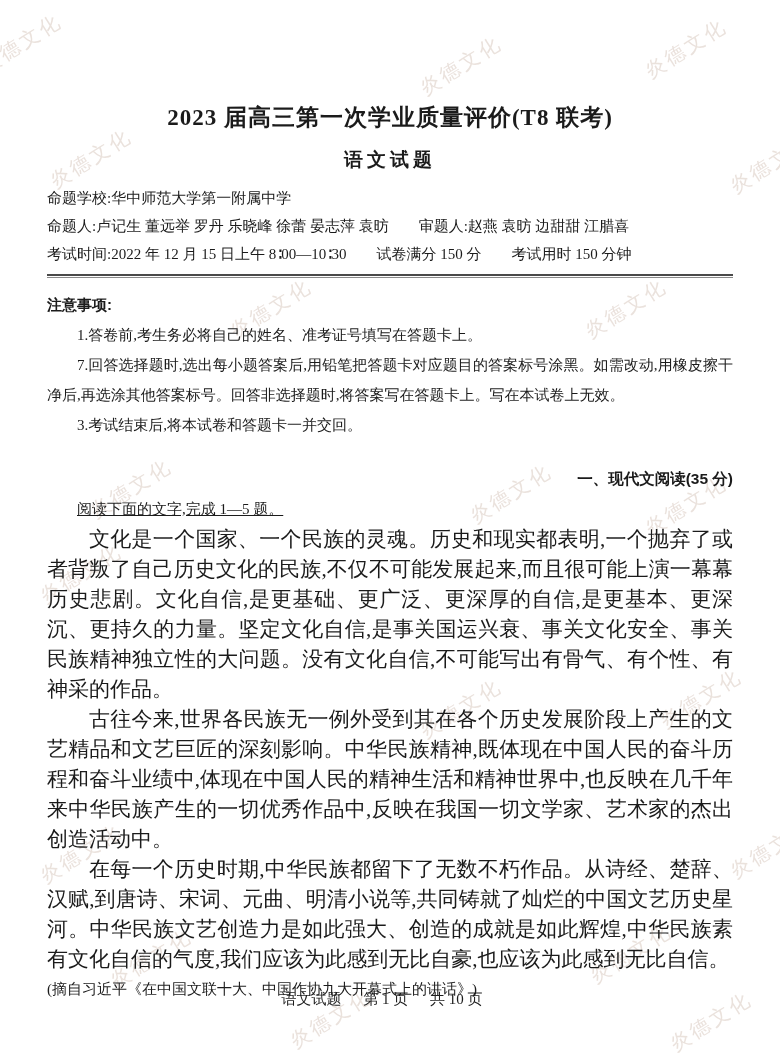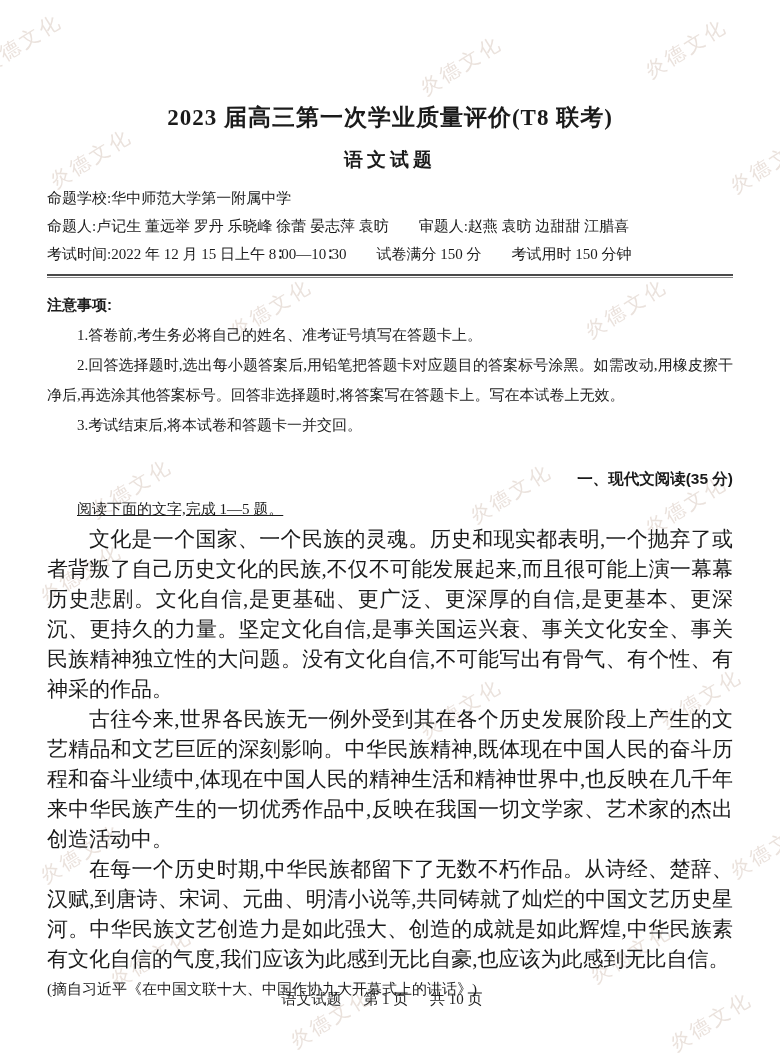--- a/index.html
+++ b/index.html
@@ -153,21 +153,21 @@
       <div>命题学校:华中师范大学第一附属中学</div>
       <div>命题人:卢记生 董远举 罗丹 乐晓峰 徐蕾 晏志萍 袁昉　　审题人:赵燕 袁昉 边甜甜 江腊喜</div>
       <div>考试时间:2022 年 12 月 15 日上午 8∶00—10∶30　　试卷满分 150 分　　考试用时 150 分钟</div>
     </div>
 
     <div class="double-rule"></div>
 
     <div class="notice">
       <div class="notice-heading">注意事项:</div>
       <p>1.答卷前,考生务必将自己的姓名、准考证号填写在答题卡上。</p>
-      <p>2.回答选择题时,选出每小题答案后,用铅笔把答题卡对应题目的答案标号涂黑。如需改动,用橡皮擦干净后,再选涂其他答案标号。回答非选择题时,将答案写在答题卡上。写在本试卷上无效。</p>
+      <p>7.回答选择题时,选出每小题答案后,用铅笔把答题卡对应题目的答案标号涂黑。如需改动,用橡皮擦干净后,再选涂其他答案标号。回答非选择题时,将答案写在答题卡上。写在本试卷上无效。</p>
       <p>3.考试结束后,将本试卷和答题卡一并交回。</p>
     </div>
 
     <div class="section">
       <div class="part-heading">一、现代文阅读(35 分)</div>
       <p class="instruction">阅读下面的文字,完成 1—5 题。</p>
       <p class="para">文化是一个国家、一个民族的灵魂。历史和现实都表明,一个抛弃了或者背叛了自己历史文化的民族,不仅不可能发展起来,而且很可能上演一幕幕历史悲剧。文化自信,是更基础、更广泛、更深厚的自信,是更基本、更深沉、更持久的力量。坚定文化自信,是事关国运兴衰、事关文化安全、事关民族精神独立性的大问题。没有文化自信,不可能写出有骨气、有个性、有神采的作品。</p>
       <p class="para">古往今来,世界各民族无一例外受到其在各个历史发展阶段上产生的文艺精品和文艺巨匠的深刻影响。中华民族精神,既体现在中国人民的奋斗历程和奋斗业绩中,体现在中国人民的精神生活和精神世界中,也反映在几千年来中华民族产生的一切优秀作品中,反映在我国一切文学家、艺术家的杰出创造活动中。</p>
       <p class="para">在每一个历史时期,中华民族都留下了无数不朽作品。从诗经、楚辞、汉赋,到唐诗、宋词、元曲、明清小说等,共同铸就了灿烂的中国文艺历史星河。中华民族文艺创造力是如此强大、创造的成就是如此辉煌,中华民族素有文化自信的气度,我们应该为此感到无比自豪,也应该为此感到无比自信。</p>
       <p class="attribution">(摘自习近平《在中国文联十大、中国作协九大开幕式上的讲话》)</p>

